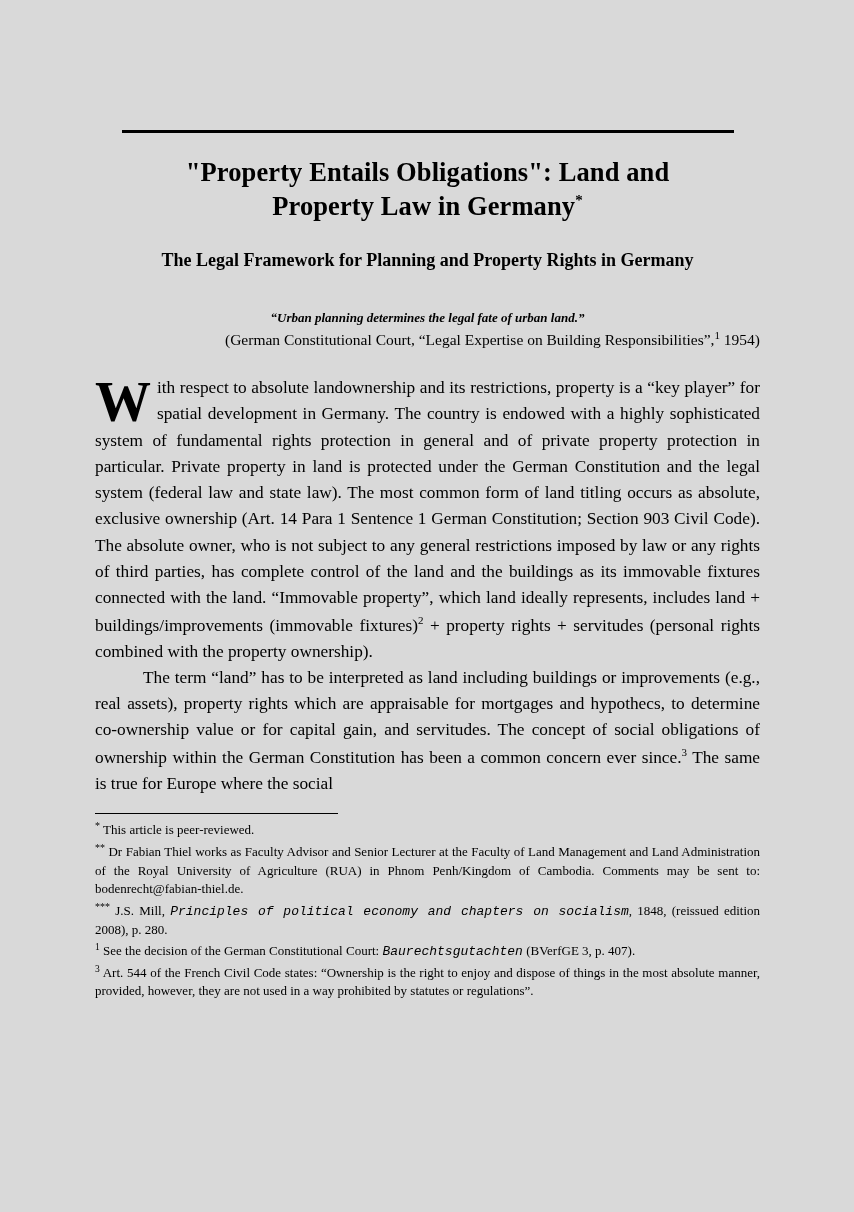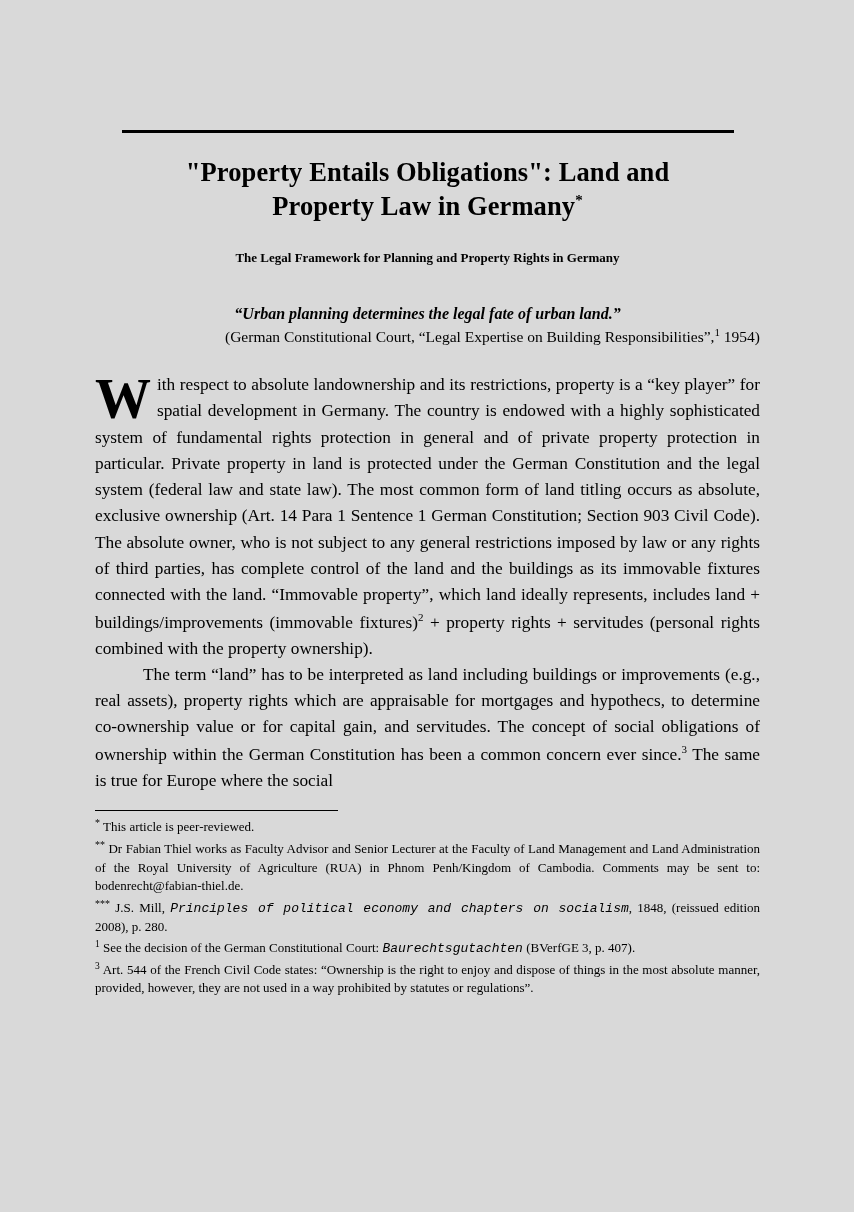--- a/index.html
+++ b/index.html
@@ -68,28 +68,28 @@
     margin-top: 22px;
   }
   .epigraph1 .sup {
     font-size: 12px;
     vertical-align: super;
     font-style: normal;
   }
 
   .section-head {
     text-align: center;
-    font-size: 13px;
+    font-size: 18px;
     font-weight: bold;
     margin-top: 26px;
   }
 
   .epigraph2 {
     text-align: center;
-    font-size: 16px;
+    font-size: 13px;
     font-style: italic;
     font-weight: bold;
     margin-top: 39px;
   }
   .epigraph-src {
     text-align: right;
     font-size: 15.5px;
     margin-top: 3px;
   }
   .epigraph-src .sup {

